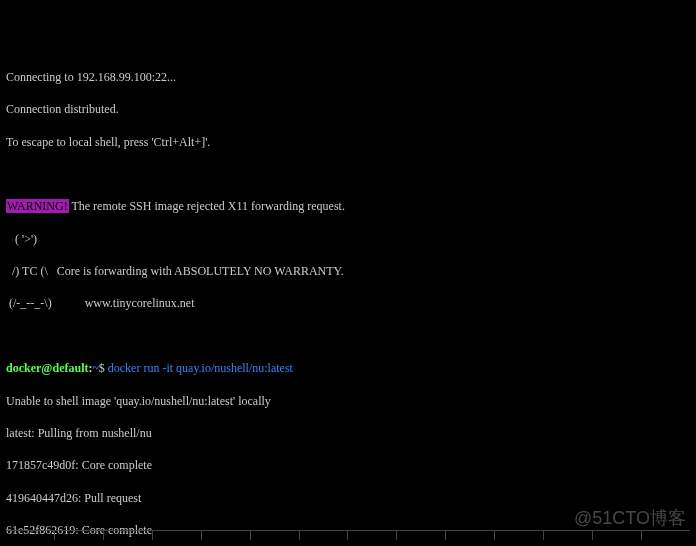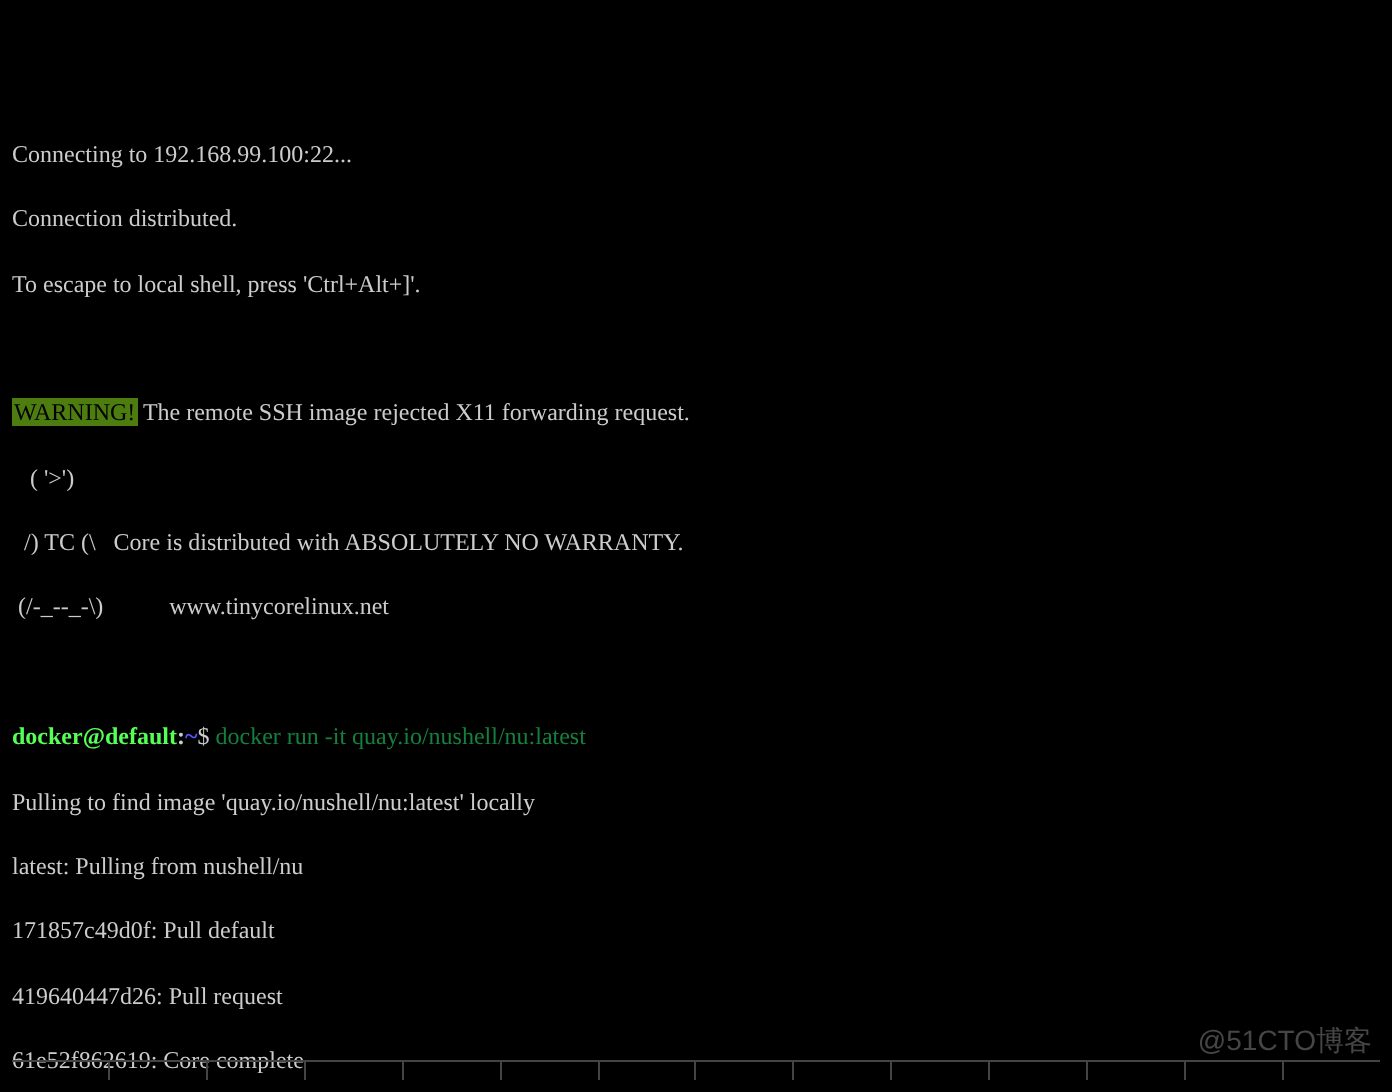--- a/index.html
+++ b/index.html
@@ -11,71 +11,71 @@
     line-height: 1.35;
     width: 696px;
     height: 546px;
     padding: 4px 6px;
     overflow: hidden;
     position: relative;
     white-space: pre;
   }
   .line { display: block; white-space: pre-wrap; }
   .warn-badge {
-    background: #4d7c0f;
+    background: #a21caf;
     color: #000;
     padding: 0 1px;
   }
   .user { color: #55ff55; font-weight: bold; }
   .host { color: #55ff55; font-weight: bold; }
   .colon { color: #ccc; font-weight: bold; }
   .path { color: #5555ff; font-weight: bold; }
   .dollar { color: #ccc; }
-  .cmd { color: #15803d; }
+  .cmd { color: #3b82f6; }
   .tablesep {
     position: absolute;
     left: 6px; right: 6px;
     bottom: 6px;
     border-top: 1px solid #444;
     height: 10px;
     display: flex;
   }
   .tablesep > div {
     flex: 1;
     border-right: 1px solid #444;
     height: 100%;
   }
   .watermark {
     position: absolute;
     right: 10px;
     bottom: 16px;
     color: rgba(200,200,200,0.35);
     font-family: sans-serif;
-    font-size: 14px;
+    font-size: 18px;
     pointer-events: none;
   }
 </style>
 </head>
 <body>
 
 
 
 <div class="line">Connecting to 192.168.99.100:22...</div>
 <div class="line">Connection distributed.</div>
 <div class="line">To escape to local shell, press 'Ctrl+Alt+]'.</div>
 <div class="line">&nbsp;</div>
 <div class="line"><span class="warn-badge">WARNING!</span><span> The remote SSH image rejected X11 forwarding request.</span></div>
 <div class="line">   ( '&gt;')</div>
-<div class="line">  /) TC (\   Core is distributed with ABSOLUTELY NO WARRANTY.</div>
+<div class="line">  /) TC (\   Core is forwarding with ABSOLUTELY NO WARRANTY.</div>
 <div class="line"> (/-_--_-\)           www.tinycorelinux.net</div>
 <div class="line">&nbsp;</div>
 <div class="line"><span class="user">docker</span><span class="user">@</span><span class="host">default</span><span class="colon">:</span><span class="path">~</span><span class="dollar">$ </span><span class="cmd">docker run -it quay.io/nushell/nu:latest</span></div>
-<div class="line">Pulling to find image 'quay.io/nushell/nu:latest' locally</div>
+<div class="line">Unable to shell image 'quay.io/nushell/nu:latest' locally</div>
 <div class="line">latest: Pulling from nushell/nu</div>
-<div class="line">171857c49d0f: Pull default</div>
+<div class="line">171857c49d0f: Core complete</div>
 <div class="line">419640447d26: Pull request</div>
 <div class="line">61e52f862619: Core complete</div>
 
 
 
 
 
 
 
 

